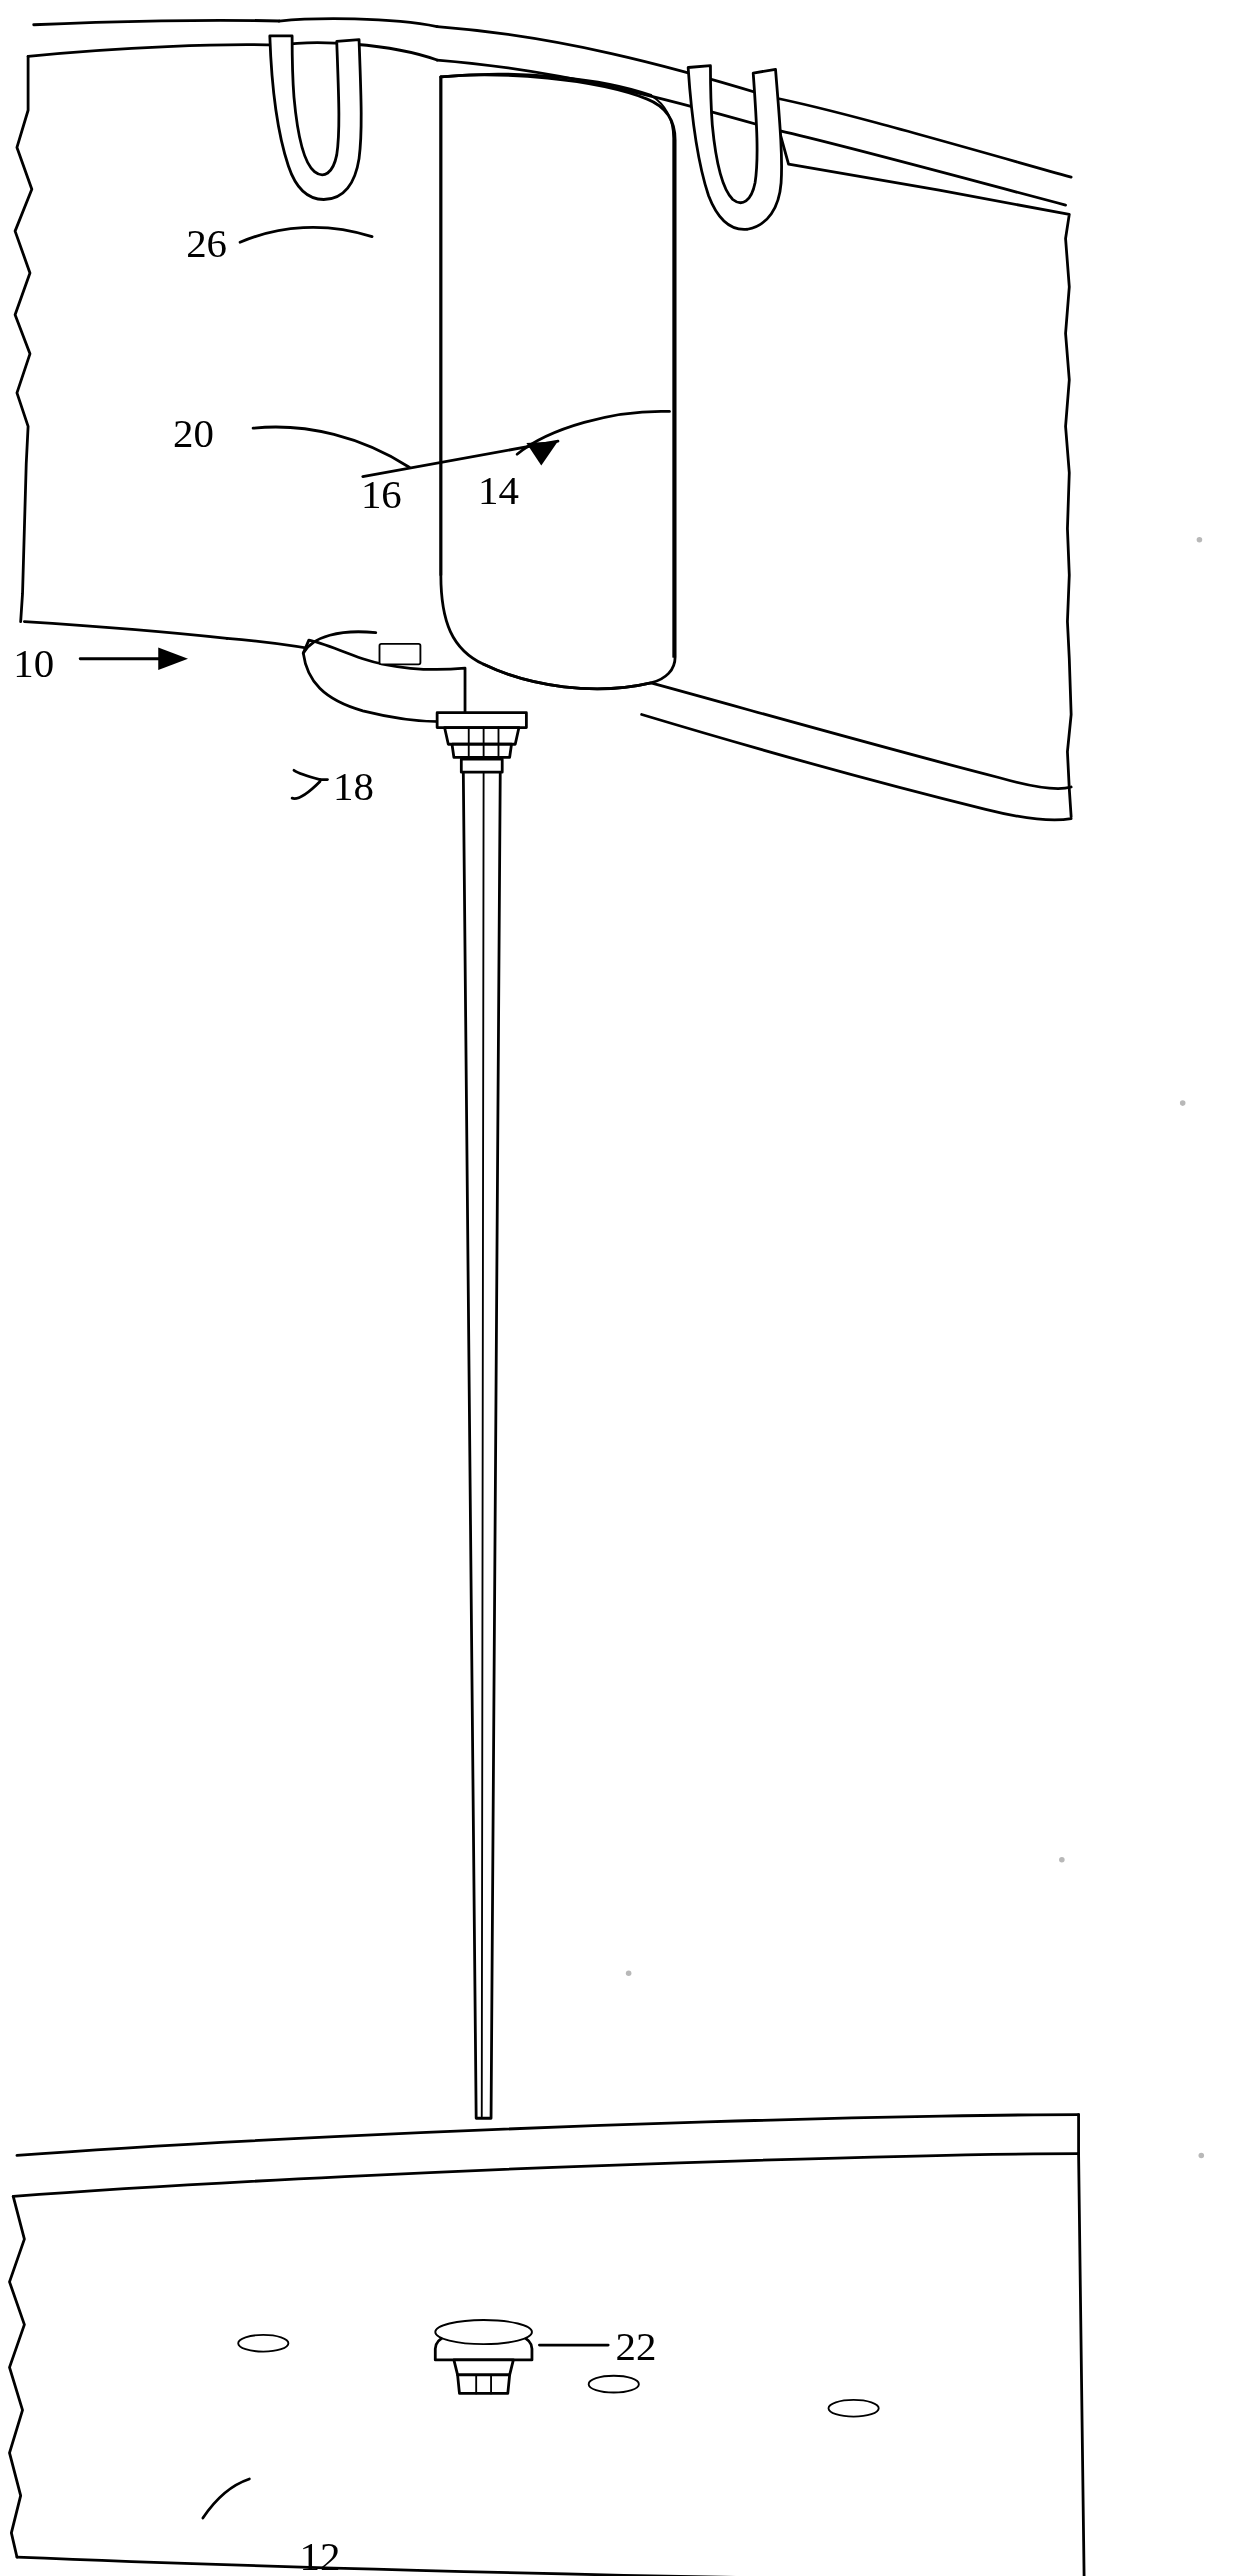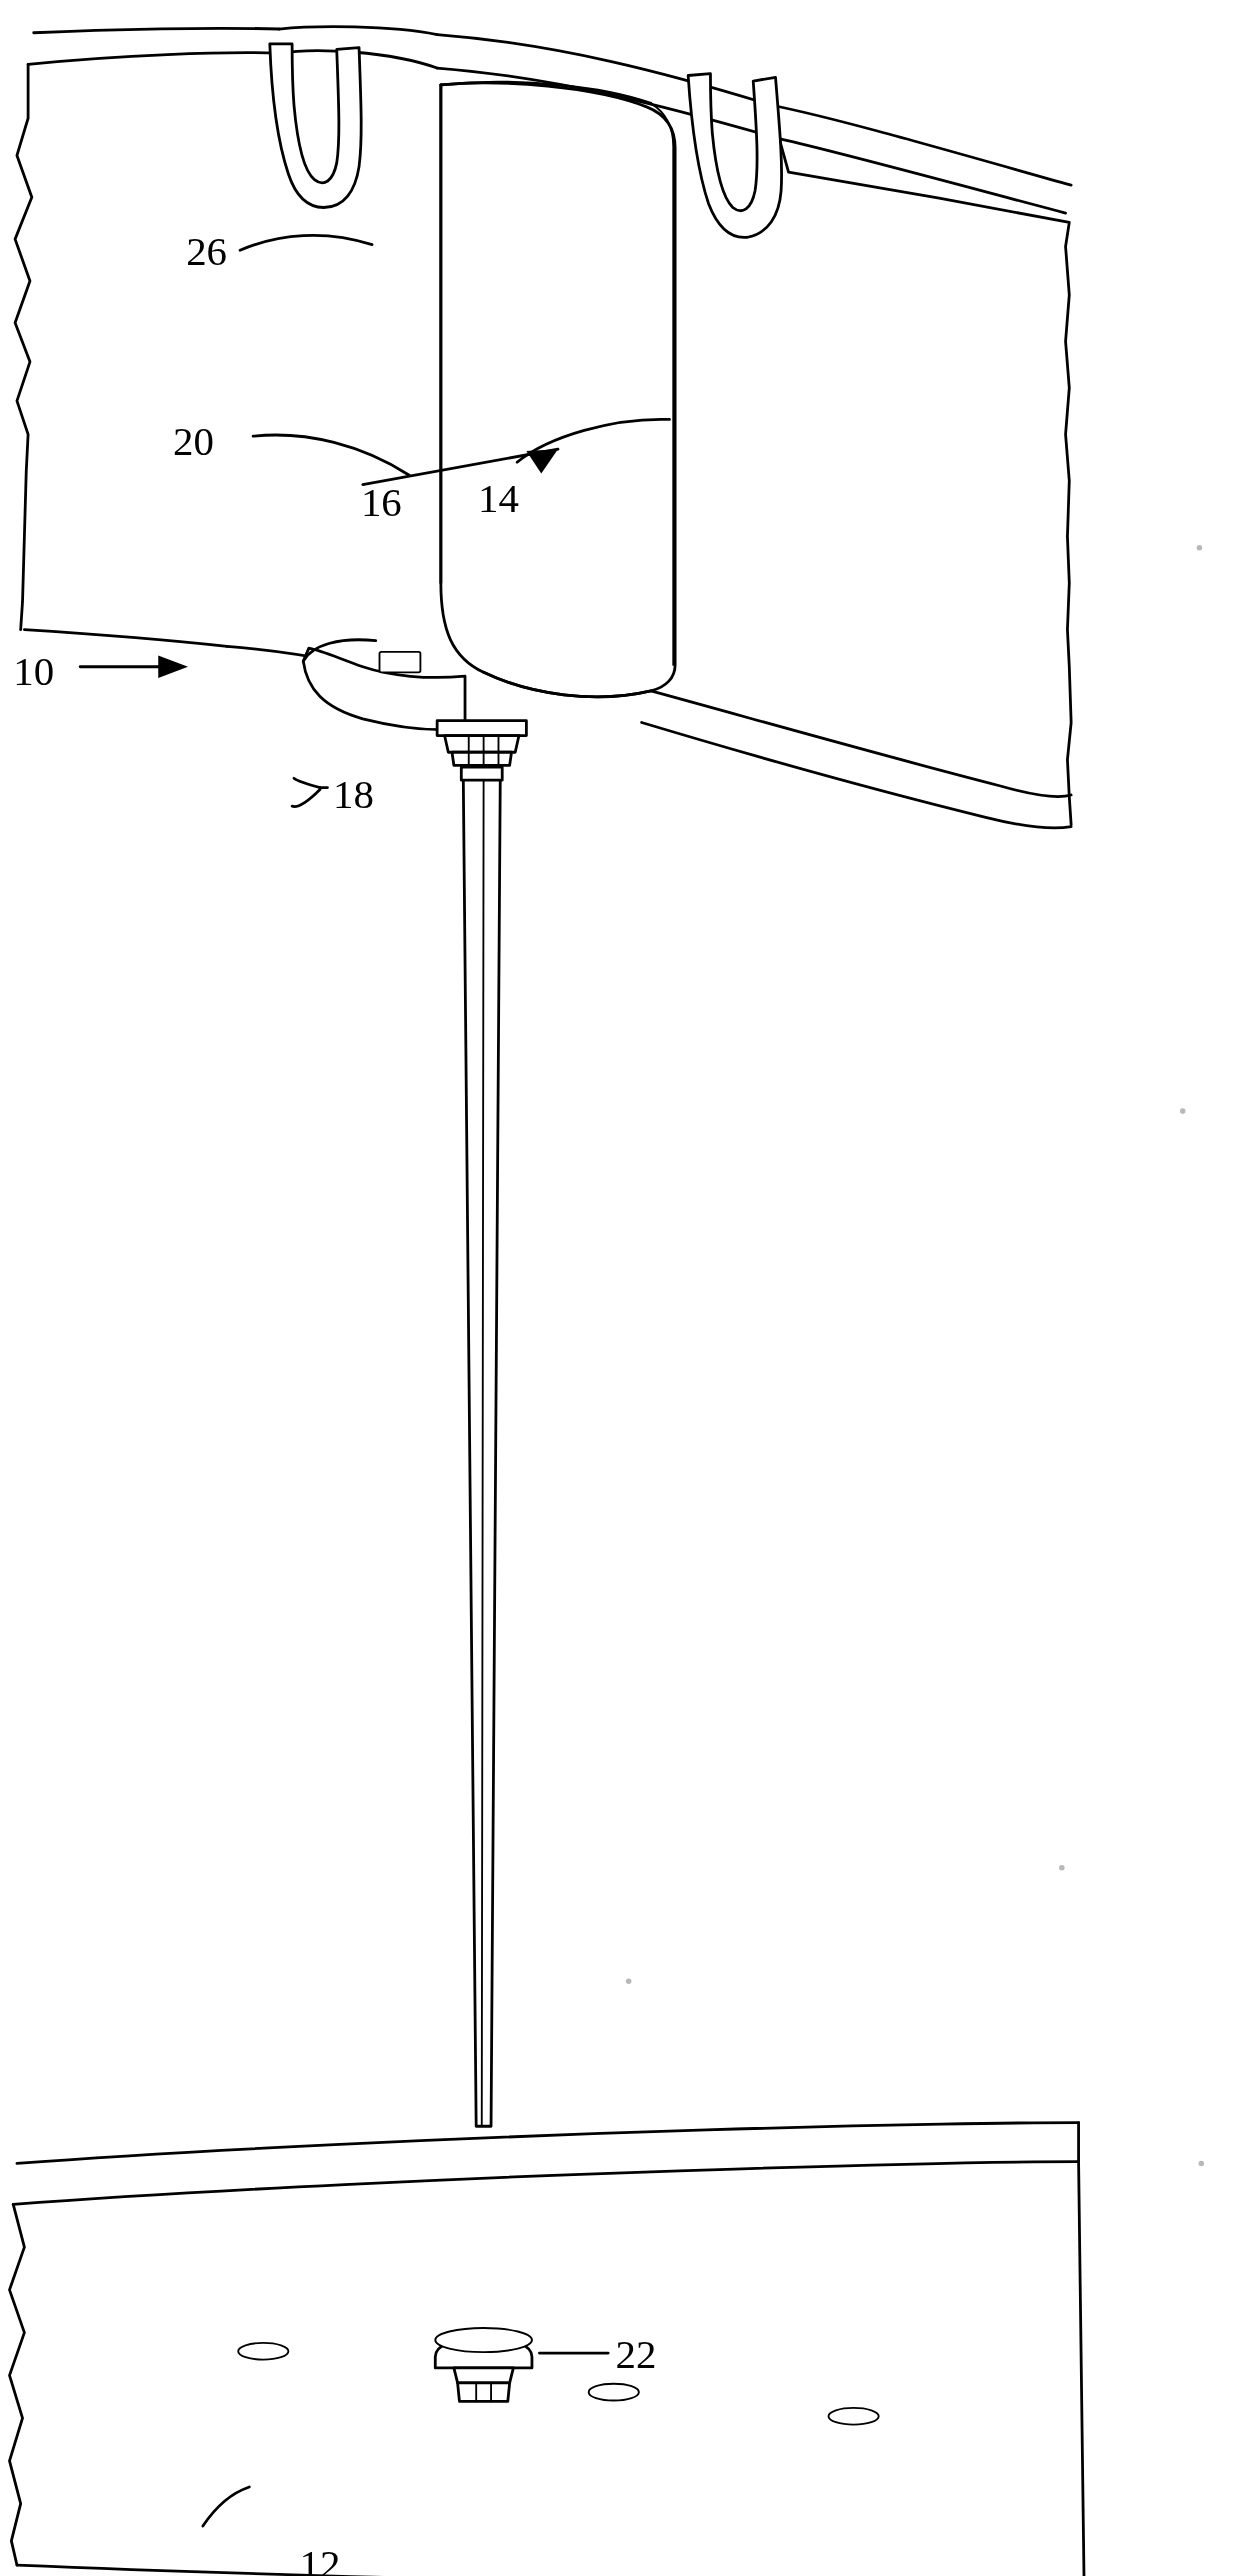--- a/index.html
+++ b/index.html
@@ -10,21 +10,21 @@
   body {
     width: 1261px;
     height: 2576px;
     font-family: "Liberation Serif", serif;
     overflow: hidden;
     position: relative;
   }
   #figure-root {
     position: absolute;
     left: 0;
-    top: 16px;
+    top: 8px;
     width: 1261px;
     height: 2504px;
   }
   svg.patent-figure {
     display: block;
     width: 1261px;
     height: 2576px;
     background: #ffffff;
   }
   .ln {

